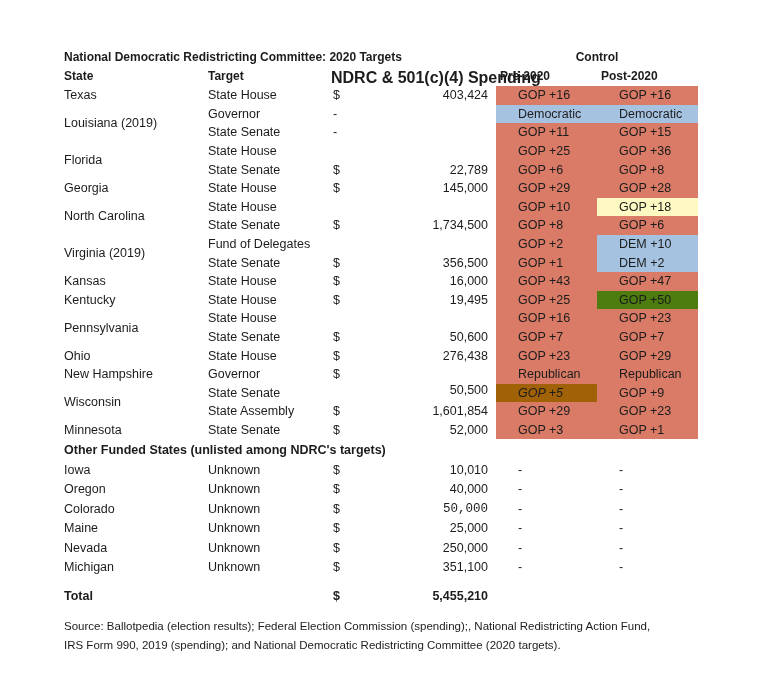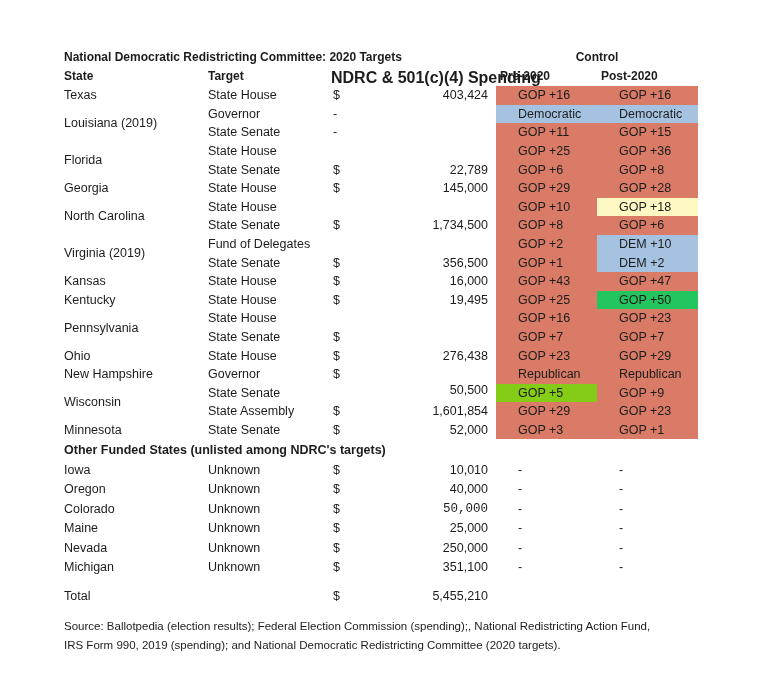--- a/index.html
+++ b/index.html
@@ -2,21 +2,21 @@
 <html><head>
 <meta charset="utf-8">
 <style>
   html,body{margin:0;padding:0;background:#fff;}
   .page{
     position:relative;width:768px;height:697px;background:#ffffff;
     font-family:"Liberation Sans",sans-serif;font-size:12.5px;color:#1c1c1c;
     overflow:hidden;
   }
   .abs{position:absolute;white-space:nowrap;}
-  .b{font-weight:400;}
+  .b{font-weight:700;}
   .title{left:64px;top:50px;font-size:12px;font-weight:700;}
   .control{left:496px;top:50px;width:202px;text-align:center;font-size:12px;font-weight:700;}
   .h-state{left:64px;top:69px;font-size:12px;font-weight:700;}
   .h-target{left:208px;top:69px;font-size:12px;font-weight:700;}
   .h-spend{left:331px;top:69px;font-size:16px;font-weight:700;text-align:right;}
   .h-pre{left:500px;top:69px;font-size:12px;font-weight:700;}
   .h-post{left:601px;top:69px;font-size:12px;font-weight:700;}
   .grid{
     position:absolute;left:64px;top:86px;
     display:grid;
@@ -107,48 +107,49 @@
       <div class="cell" style="grid-area: 11 / 2;">State House</div>
       <div class="cell" style="grid-area: 11 / 3;">$</div>
       <div class="cell amount" style="grid-area: 11 / 4;">16,000</div>
       <div class="cell party" style="grid-area: 11 / 6; background: rgb(217, 123, 102);">GOP +43</div>
       <div class="cell party" style="grid-area: 11 / 7; background: rgb(217, 123, 102);">GOP +47</div>
       <div class="cell state" style="grid-area: 12 / 1 / span 1;">Kentucky</div>
       <div class="cell" style="grid-area: 12 / 2;">State House</div>
       <div class="cell" style="grid-area: 12 / 3;">$</div>
       <div class="cell amount" style="grid-area: 12 / 4;">19,495</div>
       <div class="cell party" style="grid-area: 12 / 6; background: rgb(217, 123, 102);">GOP +25</div>
-      <div class="cell party" style="grid-area: 12 / 7; background: #22c55e;">GOP +50</div>
+      <div class="cell party" style="grid-area: 12 / 7; background: #4d7c0f;">GOP +50</div>
       <div class="cell state" style="grid-area: 13 / 1 / span 2;">Pennsylvania</div>
       <div class="cell" style="grid-area: 13 / 2;">State House</div>
       <div class="cell" style="grid-area: 13 / 3;"></div>
       <div class="cell amount" style="grid-area: 13 / 4;"></div>
       <div class="cell party" style="grid-area: 13 / 6; background: rgb(217, 123, 102);">GOP +16</div>
       <div class="cell party" style="grid-area: 13 / 7; background: rgb(217, 123, 102);">GOP +23</div>
       <div class="cell" style="grid-area: 14 / 2;">State Senate</div>
       <div class="cell" style="grid-area: 14 / 3;">$</div>
+      <div class="cell amount" style="grid-area: 14 / 4;">50,600</div>
       <div class="cell party" style="grid-area: 14 / 6; background: rgb(217, 123, 102);">GOP +7</div>
       <div class="cell party" style="grid-area: 14 / 7; background: rgb(217, 123, 102);">GOP +7</div>
       <div class="cell state" style="grid-area: 15 / 1 / span 1;">Ohio</div>
       <div class="cell" style="grid-area: 15 / 2;">State House</div>
       <div class="cell" style="grid-area: 15 / 3;">$</div>
       <div class="cell amount" style="grid-area: 15 / 4;">276,438</div>
       <div class="cell party" style="grid-area: 15 / 6; background: rgb(217, 123, 102);">GOP +23</div>
       <div class="cell party" style="grid-area: 15 / 7; background: rgb(217, 123, 102);">GOP +29</div>
       <div class="cell state" style="grid-area: 16 / 1 / span 1;">New Hampshire</div>
       <div class="cell" style="grid-area: 16 / 2;">Governor</div>
       <div class="cell" style="grid-area: 16 / 3;">$</div>
       <div class="cell amount" style="grid-area: 16 / 4; margin-top: 25px;">50,500</div>
       <div class="cell party" style="grid-area: 16 / 6; background: rgb(217, 123, 102);">Republican</div>
       <div class="cell party" style="grid-area: 16 / 7; background: rgb(217, 123, 102);">Republican</div>
       <div class="cell state" style="grid-area: 17 / 1 / span 2;">Wisconsin</div>
       <div class="cell" style="grid-area: 17 / 2;">State Senate</div>
       <div class="cell" style="grid-area: 17 / 3;"></div>
       <div class="cell amount" style="grid-area: 17 / 4;"></div>
-      <div class="cell party" style="grid-area: 17 / 6; background: #84cc16;">GOP +5</div>
+      <div class="cell party" style="grid-area: 17 / 6; background: #a16207; font-style: italic;">GOP +5</div>
       <div class="cell party" style="grid-area: 17 / 7; background: rgb(217, 123, 102);">GOP +9</div>
       <div class="cell" style="grid-area: 18 / 2;">State Assembly</div>
       <div class="cell" style="grid-area: 18 / 3;">$</div>
       <div class="cell amount" style="grid-area: 18 / 4;">1,601,854</div>
       <div class="cell party" style="grid-area: 18 / 6; background: rgb(217, 123, 102);">GOP +29</div>
       <div class="cell party" style="grid-area: 18 / 7; background: rgb(217, 123, 102);">GOP +23</div>
       <div class="cell state" style="grid-area: 19 / 1 / span 1;">Minnesota</div>
       <div class="cell" style="grid-area: 19 / 2;">State Senate</div>
       <div class="cell" style="grid-area: 19 / 3;">$</div>
       <div class="cell amount" style="grid-area: 19 / 4;">52,000</div>

